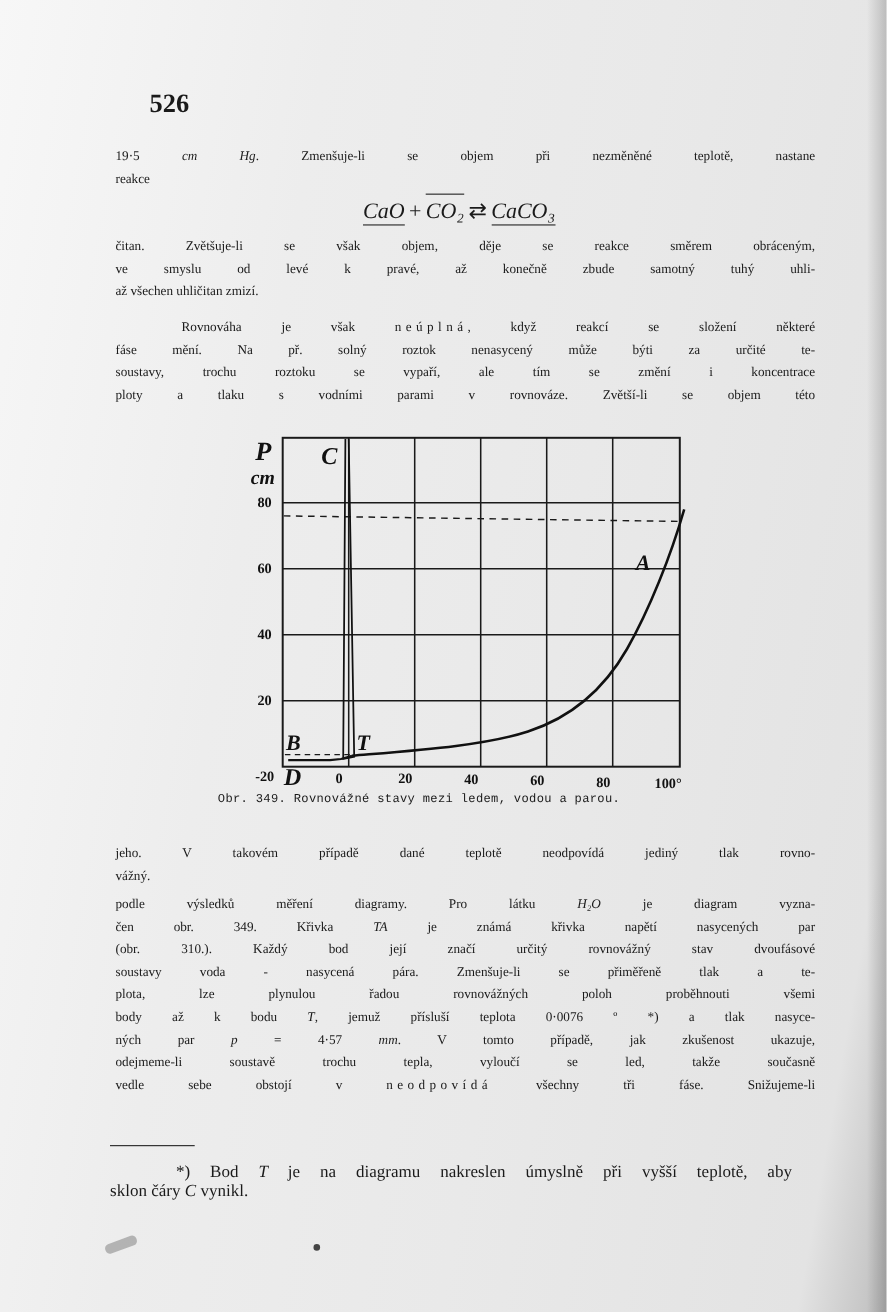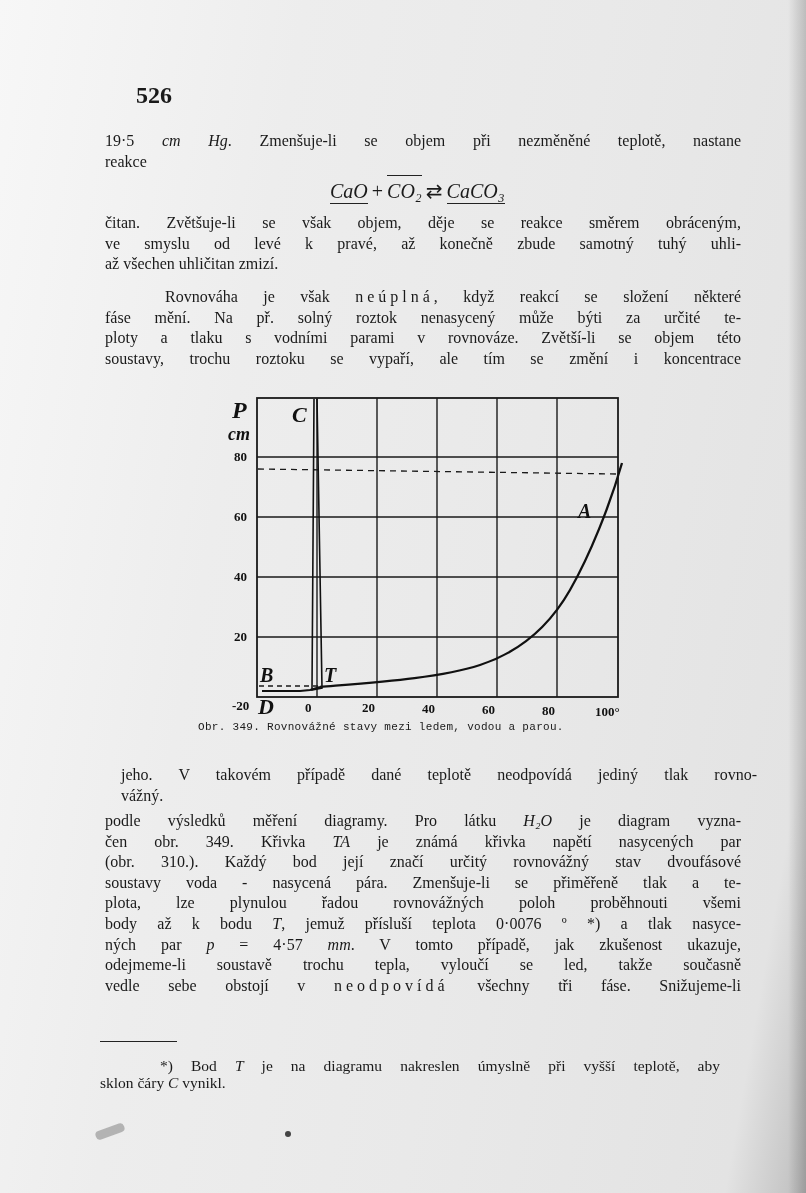--- a/index.html
+++ b/index.html
@@ -17,21 +17,21 @@
     content: ""; position: absolute; right: 0; top: 0; width: 18px; height: 100%;
     background: linear-gradient(90deg, rgba(0,0,0,0) 0%, rgba(0,0,0,0.18) 100%);
   }
   .page-number {
     position: absolute; left: 136px; top: 82px; font-size: 24px; font-weight: bold;
     font-family: Liberation Serif, serif;
   }
   .para {
     position: absolute; left: 105px; width: 636px;
     font-family: "Liberation Serif", serif;
-    font-size: 16px; line-height: 20.6px; text-align: justify;
+    font-size: 12px; line-height: 20.6px; text-align: justify;
   }
   .para .line { display: block; white-space: nowrap; text-align: justify; text-align-last: justify; }
   .para .line.last { text-align-last: left; }
   .indent { padding-left: 60px; }
   .it { font-style: italic; }
   .sp { letter-spacing: 4px; }
   .equation {
     position: absolute; left: 330px; top: 179px; font-size: 20px;
     font-family: "Liberation Serif", serif; font-style: italic; white-space: nowrap;
   }
@@ -72,22 +72,22 @@
 
 <div class="para" style="top:213px;">
   <span class="line">čitan. Zvětšuje-li se však objem, děje se reakce směrem obráceným,</span>
   <span class="line">ve smyslu od levé k pravé, až konečně zbude samotný tuhý uhli-</span>
   <span class="line last">až všechen uhličitan zmizí.</span>
 </div>
 
 <div class="para" style="top:287px;">
   <span class="line indent"><span>Rovnováha je však</span> <span class="sp">neúplná</span><span>, když reakcí se složení některé</span></span>
   <span class="line">fáse mění. Na př. solný roztok nenasycený může býti za určité te-</span>
+  <span class="line">soustavy, trochu roztoku se vypaří, ale tím se změní i koncentrace</span>
   <span class="line">ploty a tlaku s vodními parami v rovnováze. Zvětší-li se objem této</span>
-  <span class="line">soustavy, trochu roztoku se vypaří, ale tím se změní i koncentrace</span>
 </div>
 
 <svg class="chart" viewBox="0 0 806 1193">
   <g stroke="#1a1a1a" stroke-width="1.4" fill="none">
     <rect x="257" y="398" width="361" height="299" stroke-width="1.8"></rect>
     <line x1="317" y1="398" x2="317" y2="697"></line>
     <line x1="377" y1="398" x2="377" y2="697"></line>
     <line x1="437" y1="398" x2="437" y2="697"></line>
     <line x1="497" y1="398" x2="497" y2="697"></line>
     <line x1="557" y1="398" x2="557" y2="697"></line>
@@ -123,21 +123,21 @@
   <text x="305" y="712" font-size="13">0</text>
   <text x="362" y="712" font-size="13">20</text>
   <text x="422" y="713" font-size="13">40</text>
   <text x="482" y="714" font-size="13">60</text>
   <text x="542" y="715" font-size="13">80</text>
   <text x="595" y="716" font-size="13">100°</text>
 </svg>
 
 <div class="caption">Obr. 349. Rovnovážné stavy mezi ledem, vodou a parou.</div>
 
-<div class="para" style="top:765px;margin-left:16px;">
+<div class="para" style="top:765px;">
   <span class="line">jeho. V takovém případě dané teplotě neodpovídá jediný tlak rovno-</span>
   <span class="line last">vážný.</span>
 </div>
 
 <div class="para" style="top:811px;">
   <span class="line"><span>podle výsledků měření diagramy. Pro látku </span><span class="it">H₂O</span><span> je diagram vyzna-</span></span>
   <span class="line"><span>čen obr. 349. Křivka </span><span class="it">TA</span><span> je známá křivka napětí nasycených par</span></span>
   <span class="line">(obr. 310.). Každý bod její značí určitý rovnovážný stav dvoufásové</span>
   <span class="line">soustavy voda - nasycená pára. Zmenšuje-li se přiměřeně tlak a te-</span>
   <span class="line">plota, lze plynulou řadou rovnovážných poloh proběhnouti všemi</span>

